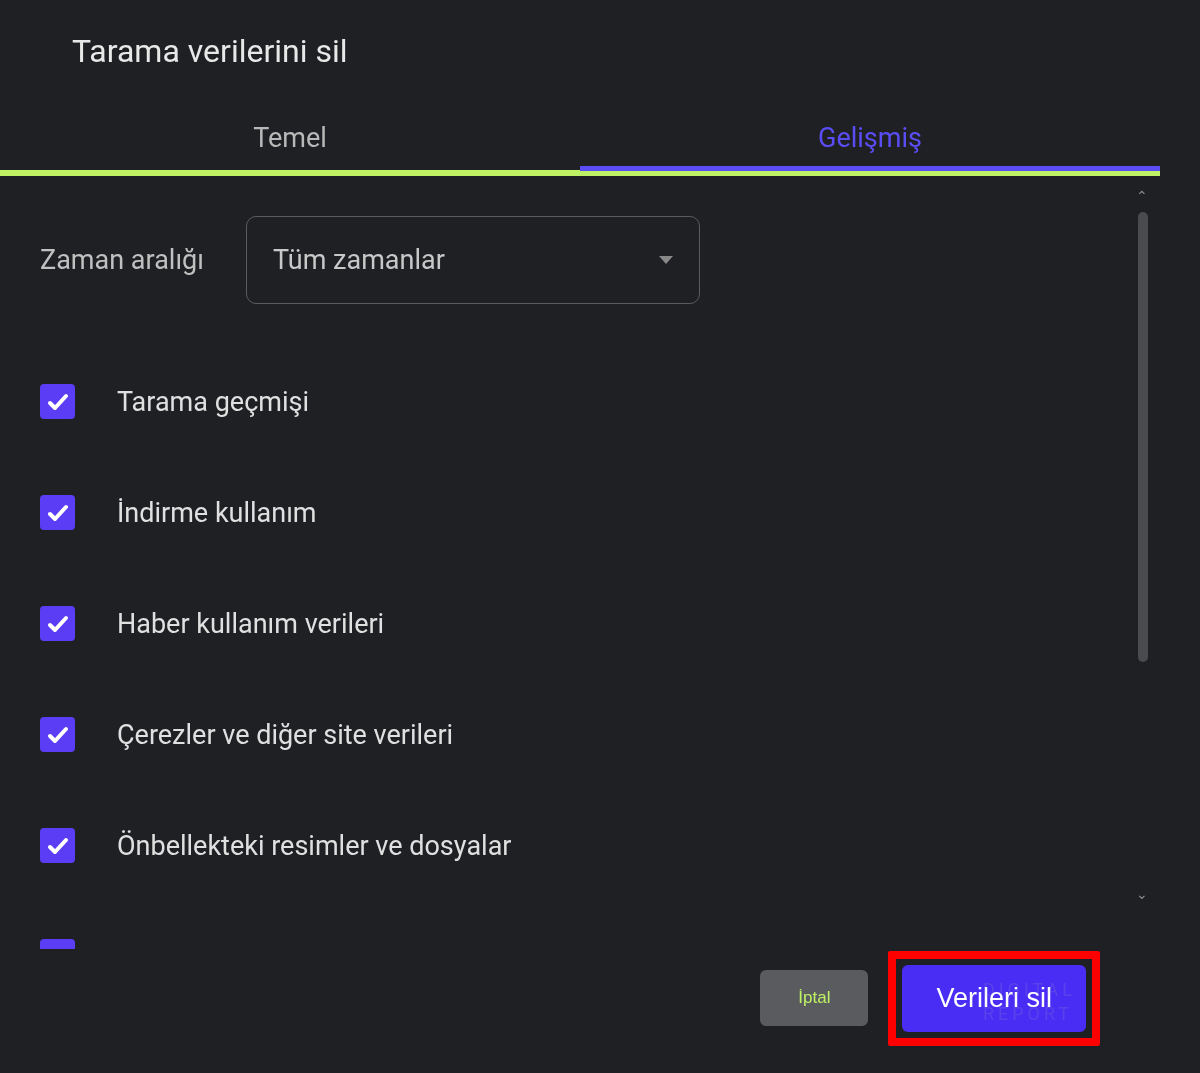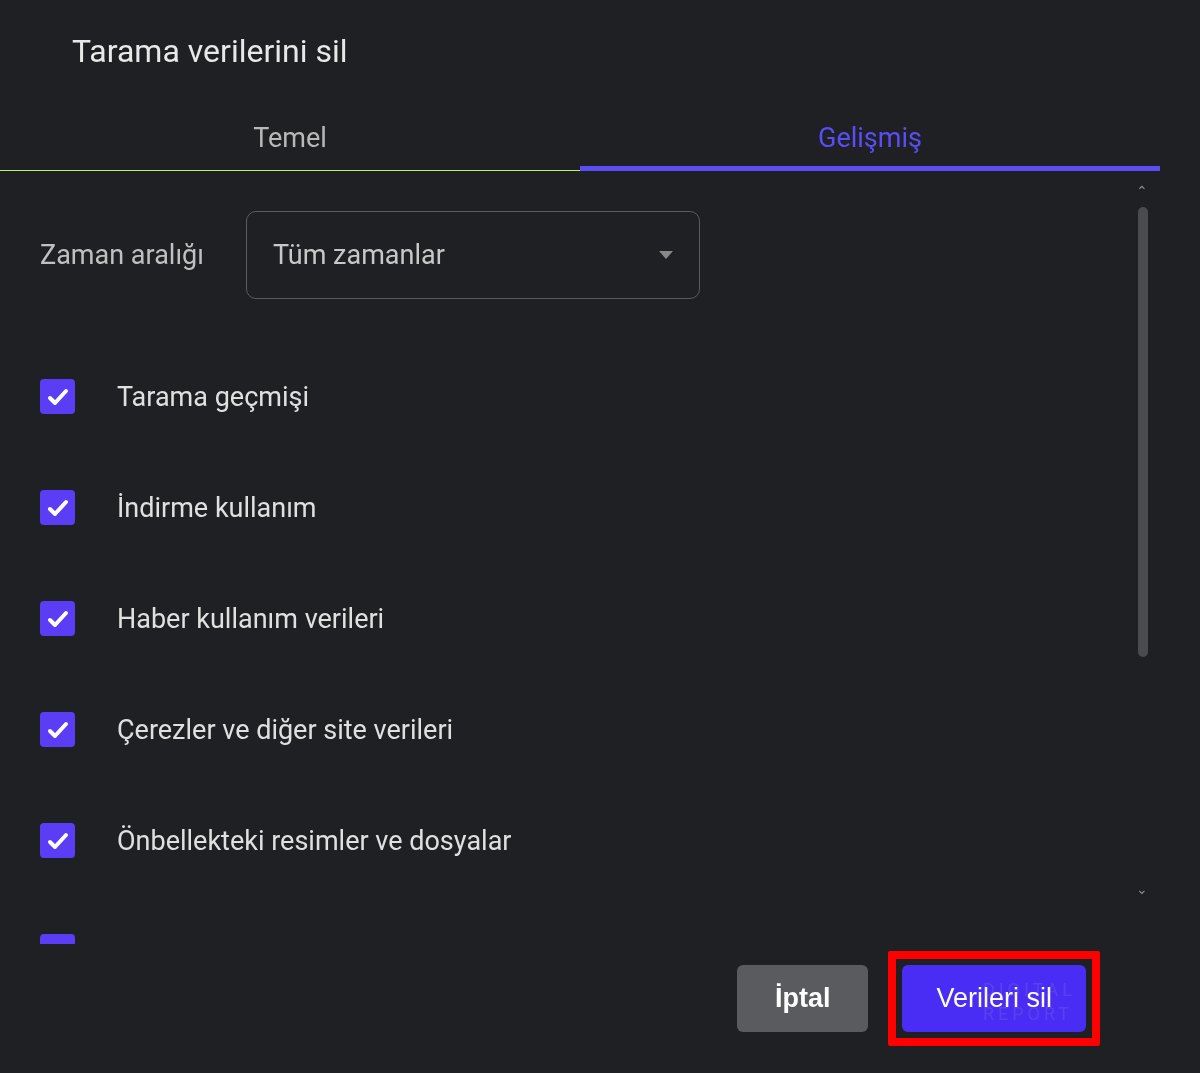--- a/index.html
+++ b/index.html
@@ -23,21 +23,21 @@
     .dialog-title {
       padding: 32px 0 0 40px;
       color: #e8e8e8;
       font-size: 32px;
       font-weight: 400;
       margin-left: 32px;
     }
     .tabs {
       display: flex;
       margin-top: 38px;
-      border-bottom: 1px solid #bef264;
+      border-bottom: 6px solid #bef264;
     }
     .tab {
       flex: 1;
       text-align: center;
       padding: 14px 0 16px 0;
       font-size: 27px;
       cursor: pointer;
       position: relative;
     }
     .tab-basic {
@@ -164,27 +164,26 @@
       right: 0;
       height: 150px;
       display: flex;
       align-items: center;
       justify-content: flex-end;
       gap: 20px;
       padding-right: 60px;
     }
     .btn-cancel {
       background: #5a5b5f;
-      color: #ffffff;
+      color: #bef264;
       border: none;
       padding: 18px 38px;
-      font-size: 27px;
+      font-size: 17px;
       border-radius: 6px;
       cursor: pointer;
-      font-weight: bold;
     }
     .highlight-box {
       border: 8px solid #ff0000;
       border-radius: 2px;
       padding: 6px;
       display: inline-block;
     }
     .btn-clear {
       background: #4a2df5;
       color: #ffffff;

